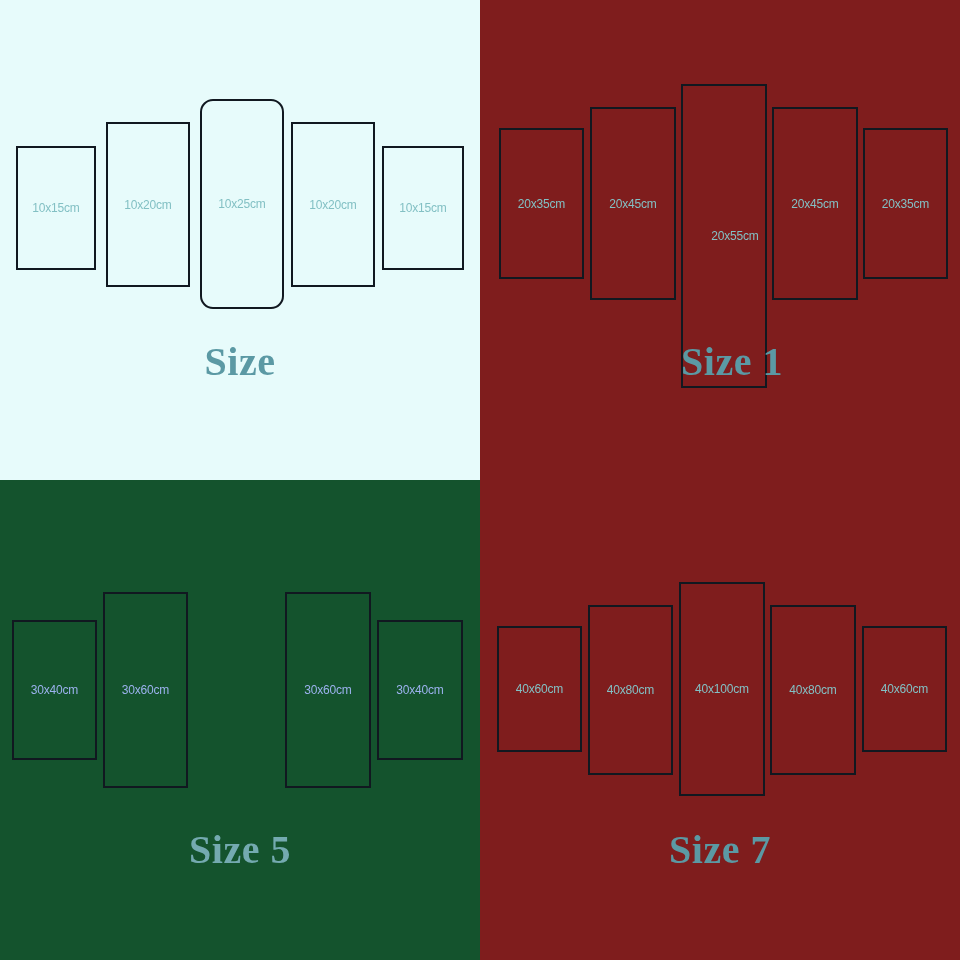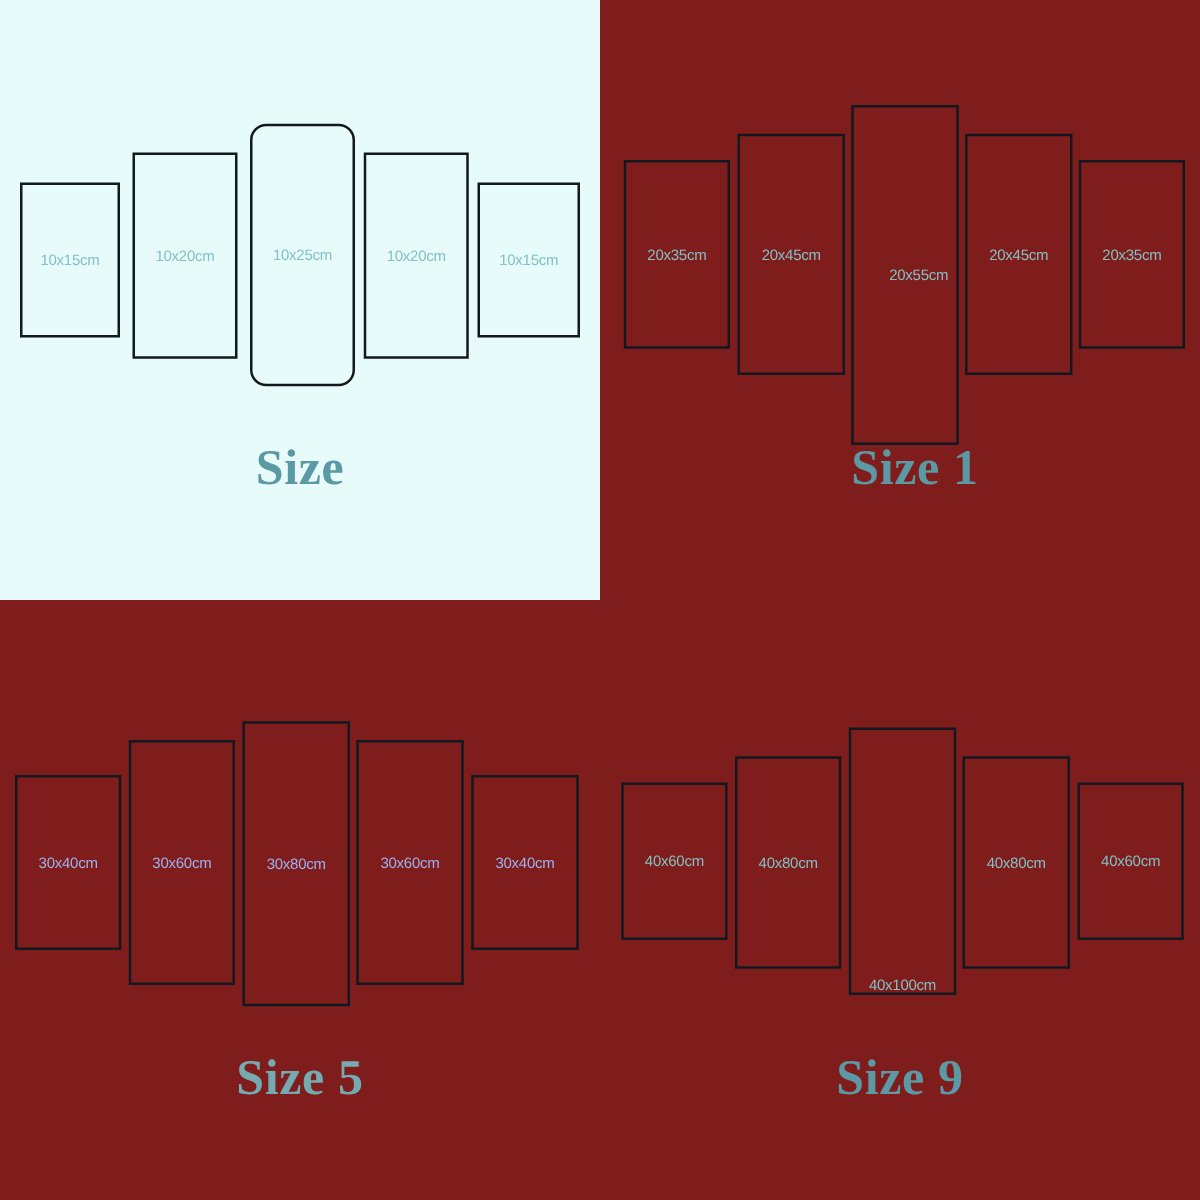--- a/index.html
+++ b/index.html
@@ -54,21 +54,20 @@
   }
   .title {
     position: absolute;
     width: 480px;
     text-align: center;
     font-family: "Liberation Serif", serif;
     font-weight: bold;
     font-size: 40px;
     letter-spacing: 0.5px;
     line-height: 1;
-    margin-top: 12px;
   }
 </style>
 </head>
 <body>
 
 <div id="board">
 
   <div class="quadrant q-tl" style="background: rgb(231, 251, 251);">
     <div class="frames">
         <div class="frame" style="left: 16px; top: 146px; width: 80px; height: 124px; border-color: rgb(17, 24, 32);">
@@ -91,68 +90,65 @@
   </div>
 
   <div class="quadrant q-tr" style="background: #7f1d1d;">
     <div class="frames">
         <div class="frame" style="left: 19px; top: 128px; width: 85px; height: 151px; border-color: rgb(17, 24, 32);">
           <span class="frame-label" style="color: rgb(131, 192, 196);">20x35cm</span>
         </div>
         <div class="frame" style="left: 110px; top: 107px; width: 86px; height: 193px; border-color: rgb(17, 24, 32);">
           <span class="frame-label" style="color: rgb(131, 192, 196);">20x45cm</span>
         </div>
-        <div class="frame" style="left: 201px; top: 84px; width: 86px; height: 272px; border-color: rgb(17, 24, 32); padding-left: 22px;">
+        <div class="frame" style="left: 201px; top: 84px; width: 86px; height: 304px; border-color: rgb(17, 24, 32); padding-left: 22px;">
           <span class="frame-label" style="color: rgb(131, 192, 196);">20x55cm</span>
         </div>
         <div class="frame" style="left: 292px; top: 107px; width: 86px; height: 193px; border-color: rgb(17, 24, 32);">
           <span class="frame-label" style="color: rgb(131, 192, 196);">20x45cm</span>
         </div>
         <div class="frame" style="left: 383px; top: 128px; width: 85px; height: 151px; border-color: rgb(17, 24, 32);">
           <span class="frame-label" style="color: rgb(131, 192, 196);">20x35cm</span>
         </div>
       </div>
     <div class="title" style="top: 342px; color: rgb(91, 153, 164); padding-left: 12px;">Size 1</div>
   </div>
 
-  <div class="quadrant q-bl" style="background: #7f1d1d;">
+  <div class="quadrant q-bl" style="background: #14532d;">
     <div class="frames">
         <div class="frame" style="left: 12px; top: 140px; width: 85px; height: 140px; border-color: rgb(17, 24, 32);">
           <span class="frame-label" style="color: rgb(156, 178, 238);">30x40cm</span>
         </div>
         <div class="frame" style="left: 103px; top: 112px; width: 85px; height: 196px; border-color: rgb(17, 24, 32);">
           <span class="frame-label" style="color: rgb(156, 178, 238);">30x60cm</span>
-        </div>
-        <div class="frame" style="left: 194px; top: 97px; width: 86px; height: 228px; border-color: rgb(17, 24, 32);">
-          <span class="frame-label" style="color: rgb(156, 178, 238);">30x80cm</span>
         </div>
         <div class="frame" style="left: 285px; top: 112px; width: 86px; height: 196px; border-color: rgb(17, 24, 32);">
           <span class="frame-label" style="color: rgb(156, 178, 238);">30x60cm</span>
         </div>
         <div class="frame" style="left: 377px; top: 140px; width: 86px; height: 140px; border-color: rgb(17, 24, 32);">
           <span class="frame-label" style="color: rgb(156, 178, 238);">30x40cm</span>
         </div>
       </div>
     <div class="title" style="top: 350px; color: rgb(116, 170, 176);">Size 5</div>
   </div>
 
   <div class="quadrant q-br" style="background: #7f1d1d;">
     <div class="frames">
         <div class="frame" style="left: 17px; top: 146px; width: 85px; height: 126px; border-color: rgb(17, 24, 32);">
           <span class="frame-label" style="color: rgb(131, 192, 196);">40x60cm</span>
         </div>
         <div class="frame" style="left: 108px; top: 125px; width: 85px; height: 170px; border-color: rgb(17, 24, 32);">
           <span class="frame-label" style="color: rgb(131, 192, 196);">40x80cm</span>
         </div>
-        <div class="frame" style="left: 199px; top: 102px; width: 86px; height: 214px; border-color: rgb(17, 24, 32); align-items: flex-end;">
+        <div class="frame" style="left: 199px; top: 102px; width: 86px; height: 214px; border-color: rgb(17, 24, 32);">
           <span class="frame-label" style="color: rgb(131, 192, 196);">40x100cm</span>
         </div>
         <div class="frame" style="left: 290px; top: 125px; width: 86px; height: 170px; border-color: rgb(17, 24, 32);">
           <span class="frame-label" style="color: rgb(131, 192, 196);">40x80cm</span>
         </div>
         <div class="frame" style="left: 382px; top: 146px; width: 85px; height: 126px; border-color: rgb(17, 24, 32);">
           <span class="frame-label" style="color: rgb(131, 192, 196);">40x60cm</span>
         </div>
       </div>
-    <div class="title" style="top: 350px; color: rgb(91, 153, 164);">Size 9</div>
+    <div class="title" style="top: 350px; color: rgb(91, 153, 164);">Size 7</div>
   </div>
 
 </div>
 
 </body></html>

